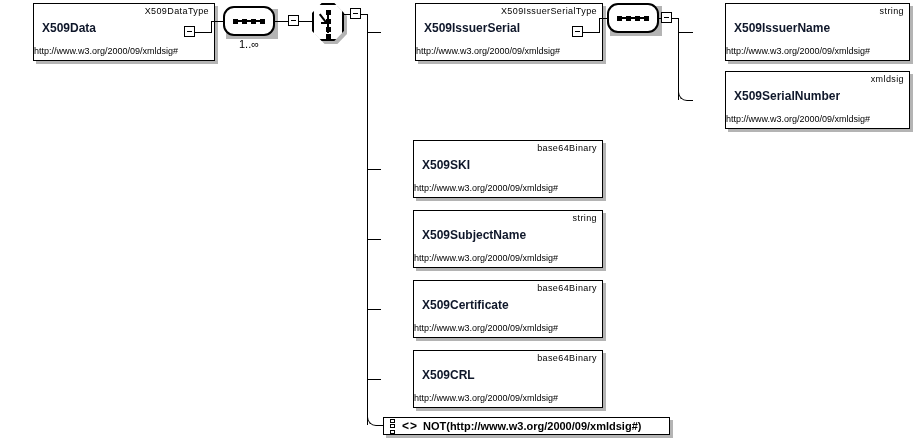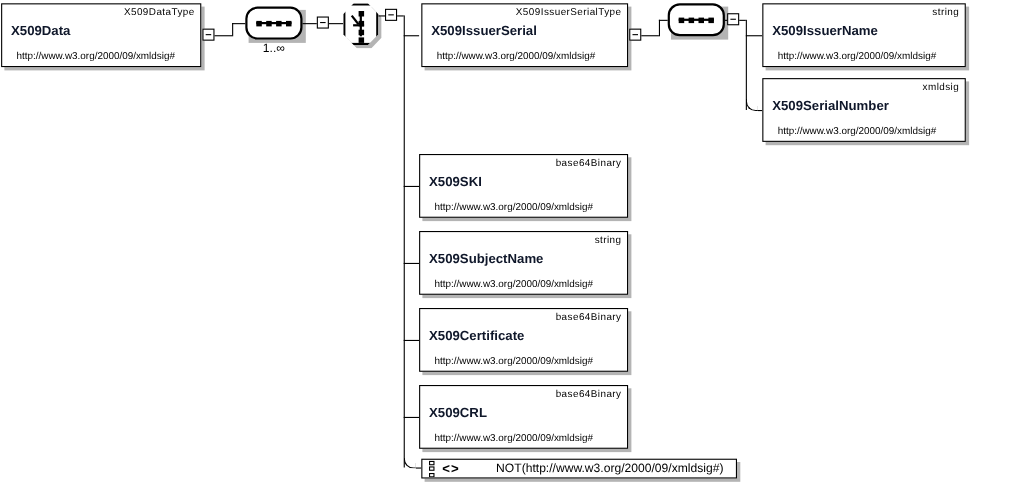--- a/index.html
+++ b/index.html
@@ -11,33 +11,34 @@
   }
   #canvas{position:absolute;left:0;top:0;width:921px;height:448px;}
 
   
   .node{
     position:absolute;
     background:#ffffff;
     border:1px solid #000000;
     box-sizing:border-box;
     box-shadow:3px 3px 0 0 #b4b4b4;
+    margin-left:32px;
   }
   .node .type{
     position:absolute;top:2px;right:5px;
     font-size:9px;color:#000;letter-spacing:.4px;
     white-space:nowrap;line-height:10px;
   }
   .node .name{
     position:absolute;left:8px;top:17px;
     font-size:12px;font-weight:bold;color:#0f172a;
     white-space:nowrap;line-height:14px;
   }
   .node .ns{
-    position:absolute;left:13px;bottom:4px;
+    position:absolute;left:0;bottom:4px;
     font-size:9px;color:#000;white-space:nowrap;line-height:10px;
   }
 
   
   .anynode{
     position:absolute;
     background:#ffffff;
     border:1px solid #000000;
     box-sizing:border-box;
     box-shadow:3px 3px 0 0 #b4b4b4;
@@ -47,21 +48,21 @@
     width:9px;height:15px;margin-left:6px;margin-right:3px;
     display:flex;flex-direction:column;justify-content:space-between;
     flex:0 0 auto;
   }
   .anyicon i{display:block;width:5px;height:4px;border:1px solid #000;box-sizing:border-box;background:#fff;}
   .anychev{
     font-size:12px;font-weight:bold;color:#000;
     letter-spacing:1px;margin-right:5px;flex:0 0 auto;line-height:12px;
   }
   .anytext{
-    font-size:11px;font-weight:normal;color:#000;white-space:nowrap;line-height:12px;margin-left:28px;
+    font-size:11px;font-weight:bold;color:#000;white-space:nowrap;line-height:12px;
   }
 
   
   .compositor{position:absolute;}
   .comp-shadow{position:absolute;left:3px;top:3px;width:100%;height:100%;background:#b4b4b4;}
   .comp-body{position:absolute;left:0;top:0;background:#fff;border:2px solid #000;box-sizing:border-box;}
   .seq .comp-body{border-radius:11px;}
   .seq-dots{
     position:absolute;left:0;top:0;width:100%;height:100%;
     display:flex;align-items:center;justify-content:center;

